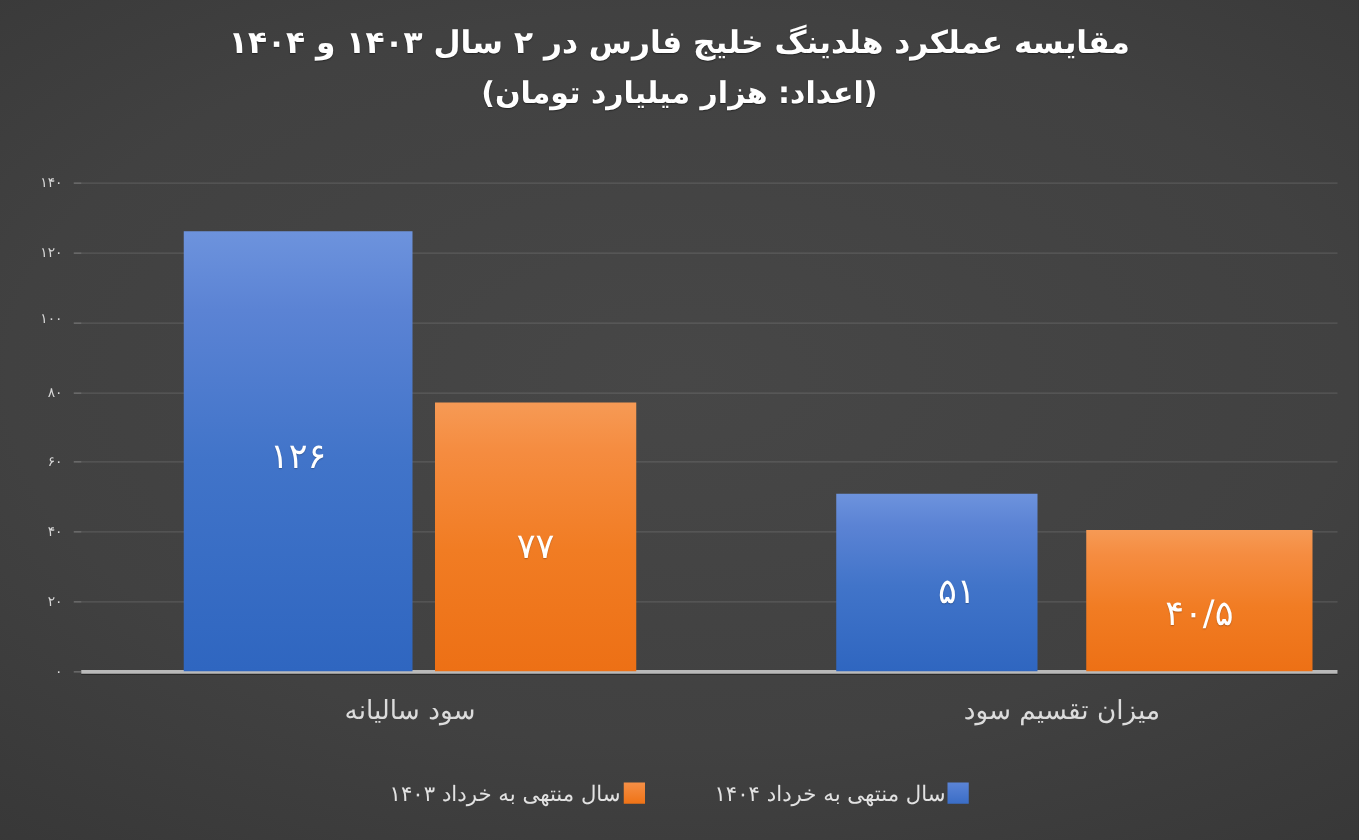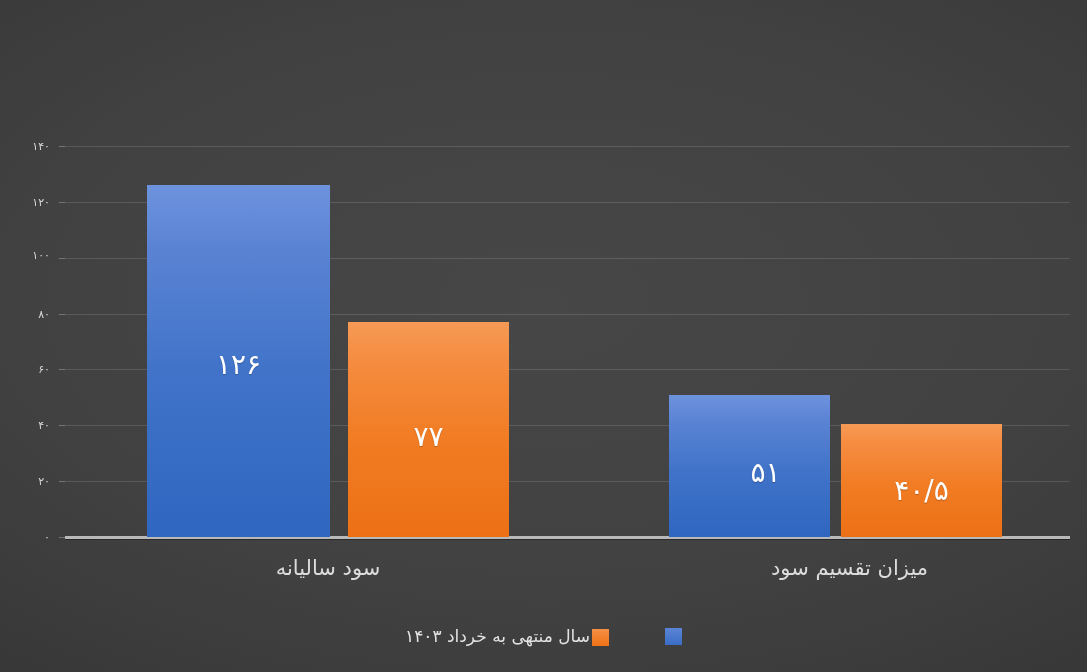--- a/index.html
+++ b/index.html
@@ -95,33 +95,37 @@
     direction:rtl;
   }
 
   
   .legend{
     position:absolute;left:0;right:0;top:626px;
     display:flex;flex-direction:row;justify-content:center;align-items:center;
     gap:56px;
     direction:rtl;
   }
-  .legend-item{display:flex;flex-direction:row;align-items:flex-end;gap:2px;}
+  .legend-item{display:flex;flex-direction:row;align-items:flex-start;gap:2px;}
   .legend-swatch{width:17px;height:17px;display:block;flex:0 0 auto;}
   .legend-swatch.blue{background:linear-gradient(to bottom,#5b84d6,#3a6dc6);}
   .legend-swatch.orange{background:linear-gradient(to bottom,#f58f46,#ef7316);}
   .legend-text{
     color:#e2e2e2;font-size:17px;white-space:nowrap;direction:rtl;
   }
 </style>
 </head>
 <body>
 
 <div id="chart-root">
 
+  <div class="title-block">
+    <span class="title-line title-line-1">مقایسه عملکرد هلدینگ خلیج فارس در ۲ سال ۱۴۰۳ و ۱۴۰۴</span>
+    <span class="title-line title-line-2">(اعداد: هزار میلیارد تومان)</span>
+  </div>
 
   <div class="ylabels">
       <div class="ylabel" style="top: 0px;">۱۴۰</div>
       <div class="ylabel" style="top: 55.8571px;">۱۲۰</div>
       <div class="ylabel" style="top: 109px;">۱۰۰</div>
       <div class="ylabel" style="top: 167.571px;">۸۰</div>
       <div class="ylabel" style="top: 223.429px;">۶۰</div>
       <div class="ylabel" style="top: 279.286px;">۴۰</div>
       <div class="ylabel" style="top: 335.143px;">۲۰</div>
       <div class="ylabel" style="top: 391px;">۰</div>
@@ -146,33 +150,34 @@
       <div class="tickmark" style="top: 391px;"></div>
       <div class="bar blue" style="left: 82px; width: 163px; height: 351.9px; padding-left: 20px;">
         <div class="bar-value" style="top: 165.393px;">۱۲۶</div>
       </div>
       <div class="bar orange" style="left: 283px; width: 161px; height: 215.05px;">
         <div class="bar-value" style="top: 101.073px;">۷۷</div>
       </div>
       <div class="bar blue" style="left: 604px; width: 161px; height: 142.436px;">
         <div class="bar-value" style="top: 64px; padding-left: 32px;">۵۱</div>
       </div>
-      <div class="bar orange" style="left: 776px; width: 161px; height: 113.111px;">
+      <div class="bar orange" style="left: 804px; width: 181px; height: 113.111px;">
         <div class="bar-value" style="top: 53.162px;">۴۰/۵</div>
       </div>
     </div>
 
   <div class="catlabels">
       <div class="catlabel" style="right: 742px;">سود سالیانه</div>
       <div class="catlabel" style="right: 220.5px;">میزان تقسیم سود</div>
     </div>
 
   <div class="legend">
       <div class="legend-item">
         <span class="legend-swatch blue"></span>
+        <span class="legend-text">سال منتهی به خرداد ۱۴۰۴</span>
       </div>
       <div class="legend-item">
         <span class="legend-swatch orange"></span>
         <span class="legend-text">سال منتهی به خرداد ۱۴۰۳</span>
       </div>
     </div>
 
 </div>
 
 </body></html>

